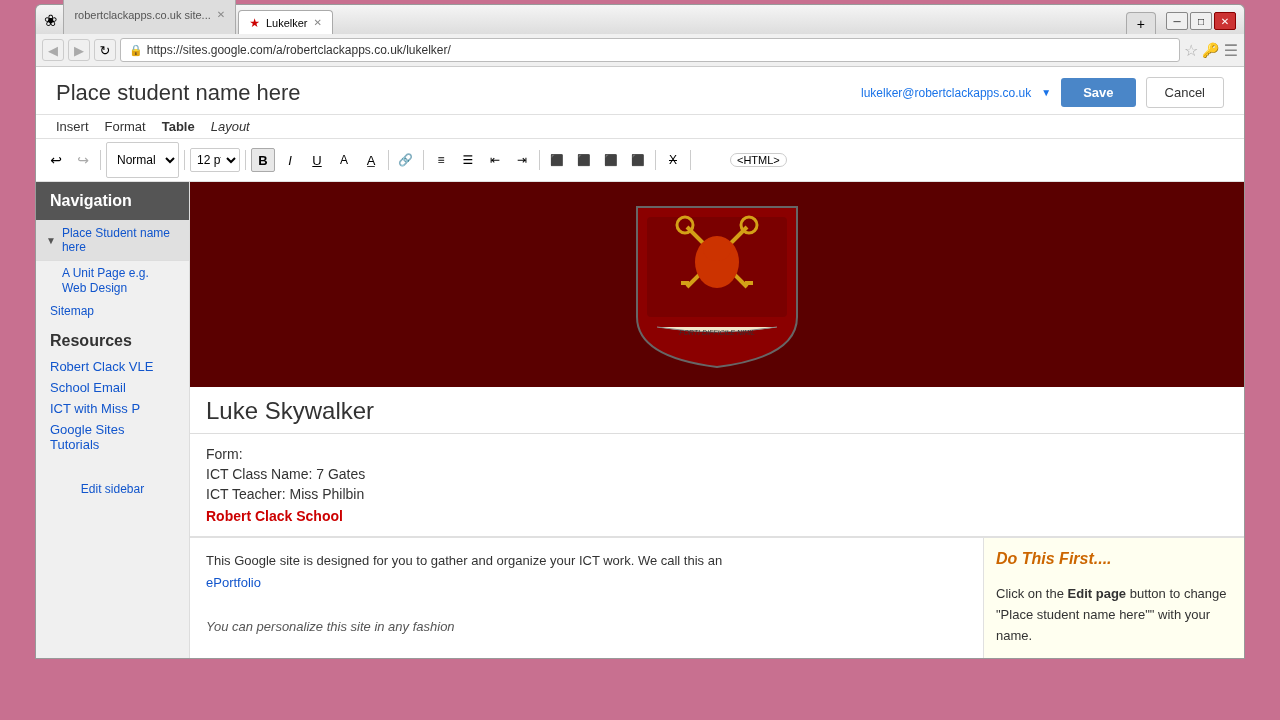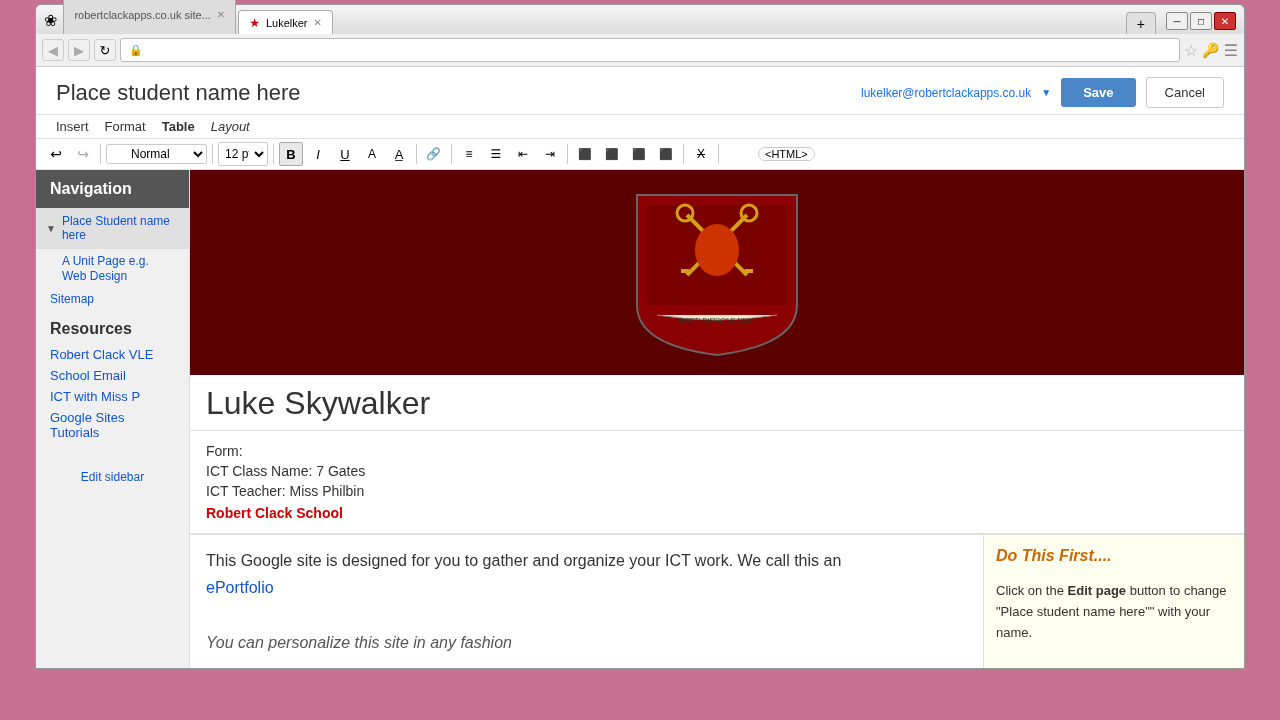--- a/index.html
+++ b/index.html
@@ -35,20 +35,21 @@
   </div>
 
   <div style="background:white; border:1px solid #999; border-top:none;">
 
     <div style="background:#f0f0f0; padding:4px 6px; display:flex; align-items:center; gap:4px; border-bottom:1px solid #ccc;">
       <div style="width:22px; height:22px; border:1px solid #ccc; border-radius:3px; background:#f0f0f0; display:flex; align-items:center; justify-content:center; font-size:13px; cursor:pointer; color:#aaa;">◀</div>
       <div style="width:22px; height:22px; border:1px solid #ccc; border-radius:3px; background:#f0f0f0; display:flex; align-items:center; justify-content:center; font-size:13px; cursor:pointer; color:#aaa;">▶</div>
       <div style="width:22px; height:22px; border:1px solid #ccc; border-radius:3px; background:#f0f0f0; display:flex; align-items:center; justify-content:center; font-size:13px; cursor:pointer;">↻</div>
       <div style="flex:1; height:24px; border:1px solid #bbb; border-radius:3px; background:white; display:flex; align-items:center; padding:0 8px; gap:4px;">
         <span style="color:#888; font-size:11px;">🔒</span>
+        <span style="font-size:12px; color:#333;">https://sites.google.com/a/robertclackapps.co.uk/lukelker/</span>
       </div>
       <div style="font-size:16px; color:#aaa; cursor:pointer;">☆</div>
       <div style="font-size:14px; color:#888; cursor:pointer;">🔑</div>
       <div style="font-size:16px; color:#888; cursor:pointer;">☰</div>
     </div>
 
     <div style="background:white; padding:10px 20px 6px; display:flex; align-items:center; justify-content:space-between; border-bottom:1px solid #e0e0e0;">
       <input type="text" style="font-size: 22px; color: rgb(51, 51, 51); border: none; outline: none; flex: 1 1 0%; background: transparent;" value="Place student name here">
       <div style="display:flex; align-items:center; gap:10px;">
         <span style="font-size:12px; color:#1a73e8;">lukelker@robertclackapps.co.uk</span>
@@ -62,21 +63,21 @@
       <span style="font-size:13px; color:#333; cursor:pointer;">Insert</span>
       <span style="font-size:13px; color:#333; cursor:pointer;">Format</span>
       <span style="font-size:13px; color:#333; cursor:pointer; font-weight:bold;">Table</span>
       <span style="font-size:13px; color:#333; cursor:pointer;font-style:italic;">Layout</span>
     </div>
 
     <div style="background:white; padding:3px 8px; border-bottom:1px solid #e0e0e0; display:flex; align-items:center; gap:3px; flex-wrap:wrap;">
       <button style="width:24px; height:24px; border:1px solid transparent; background:transparent; cursor:pointer; font-size:14px; border-radius:2px;">↩</button>
       <button style="width:24px; height:24px; border:1px solid transparent; background:transparent; cursor:pointer; font-size:14px; border-radius:2px; color:#aaa;">↪</button>
       <div style="width:1px; height:20px; background:#ccc; margin:0 2px;"></div>
-      <select style="height:20px; border:1px solid #ccc; border-radius:2px; font-size:12px; padding:0 20px; background:white; cursor:pointer;">
+      <select style="height:36px; border:1px solid #ccc; border-radius:2px; font-size:12px; padding:0 6px; background:white; cursor:pointer;">
         <option>Normal</option>
       </select>
       <div style="width:1px; height:20px; background:#ccc; margin:0 2px;"></div>
       <select style="height:24px; border:1px solid #ccc; border-radius:2px; font-size:12px; padding:0 2px; background:white; cursor:pointer; width:50px;">
         <option>12 pt</option>
       </select>
       <div style="width:1px; height:20px; background:#ccc; margin:0 2px;"></div>
       <button style="width:24px; height:24px; border:1px solid #aaa; background:#e8e8e8; cursor:pointer; font-size:13px; font-weight:bold; border-radius:2px;">B</button>
       <button style="width:24px; height:24px; border:1px solid transparent; background:transparent; cursor:pointer; font-size:13px; font-style:italic; border-radius:2px;">I</button>
       <button style="width:24px; height:24px; border:1px solid transparent; background:transparent; cursor:pointer; font-size:13px; text-decoration:underline; border-radius:2px;">U</button>
@@ -160,33 +161,33 @@
             <ellipse cx="90" cy="52" rx="14" ry="12" fill="#cc3300"></ellipse>
 
             <path d="M30 130 Q90 140 150 130" fill="#f5e6c8" stroke="#888" stroke-width="1"></path>
             <text x="90" y="138" text-anchor="middle" font-size="7" fill="#333" font-style="italic">FORTI  DIFFICILE  NIHIL</text>
           </svg>
         </div>
 
         <div style="background:white;">
 
           <div style="padding:10px 16px 8px; border-bottom:1px solid #ddd;">
-            <input type="text" style="font-size: 32px; color: rgb(51, 51, 51); border: none; outline: none; width: 100%; font-weight: normal;" value="Luke Skywalker">
+            <input type="text" style="font-size: 24px; color: rgb(51, 51, 51); border: none; outline: none; width: 100%; font-weight: normal;" value="Luke Skywalker">
           </div>
 
           <div style="padding:12px 16px; border-bottom:1px solid #e0e0e0;">
             <div style="font-size:14px; color:#333; margin-bottom:4px;">Form:</div>
             <div style="font-size:14px; color:#333; margin-bottom:4px;">ICT Class Name: 7 Gates</div>
             <div style="font-size:14px; color:#333; margin-bottom:6px;">ICT Teacher: Miss Philbin</div>
             <div style="font-size:14px; color:#cc0000; font-weight:bold;">Robert Clack School</div>
           </div>
 
           <div style="display:flex; border-top:1px solid #e0e0e0;">
 
-            <div style="flex:1; padding:12px 16px; font-size:16px; color:#333; line-height:1.7; border-right:1px solid #e0e0e0;">
+            <div style="flex:1; padding:12px 16px; font-size:13px; color:#333; line-height:1.7; border-right:1px solid #e0e0e0;">
               <span>This Google site is designed for you to gather and organize your ICT work. We call this an</span>
               <br>
               <a style="color:#1155cc; text-decoration:none; cursor:pointer;">ePortfolio</a>
               <br><br>
               <span style="font-style:italic; color:#555;">You can personalize this site in any fashion</span>
             </div>
 
             <div style="width:260px; padding:12px; background:#fffff0;">
               <div style="font-size:16px; font-style:italic; font-weight:bold; color:#cc6600; margin-bottom:16px;">Do This First....</div>
               <p style="font-size:13px; color:#333; line-height:1.6;">

